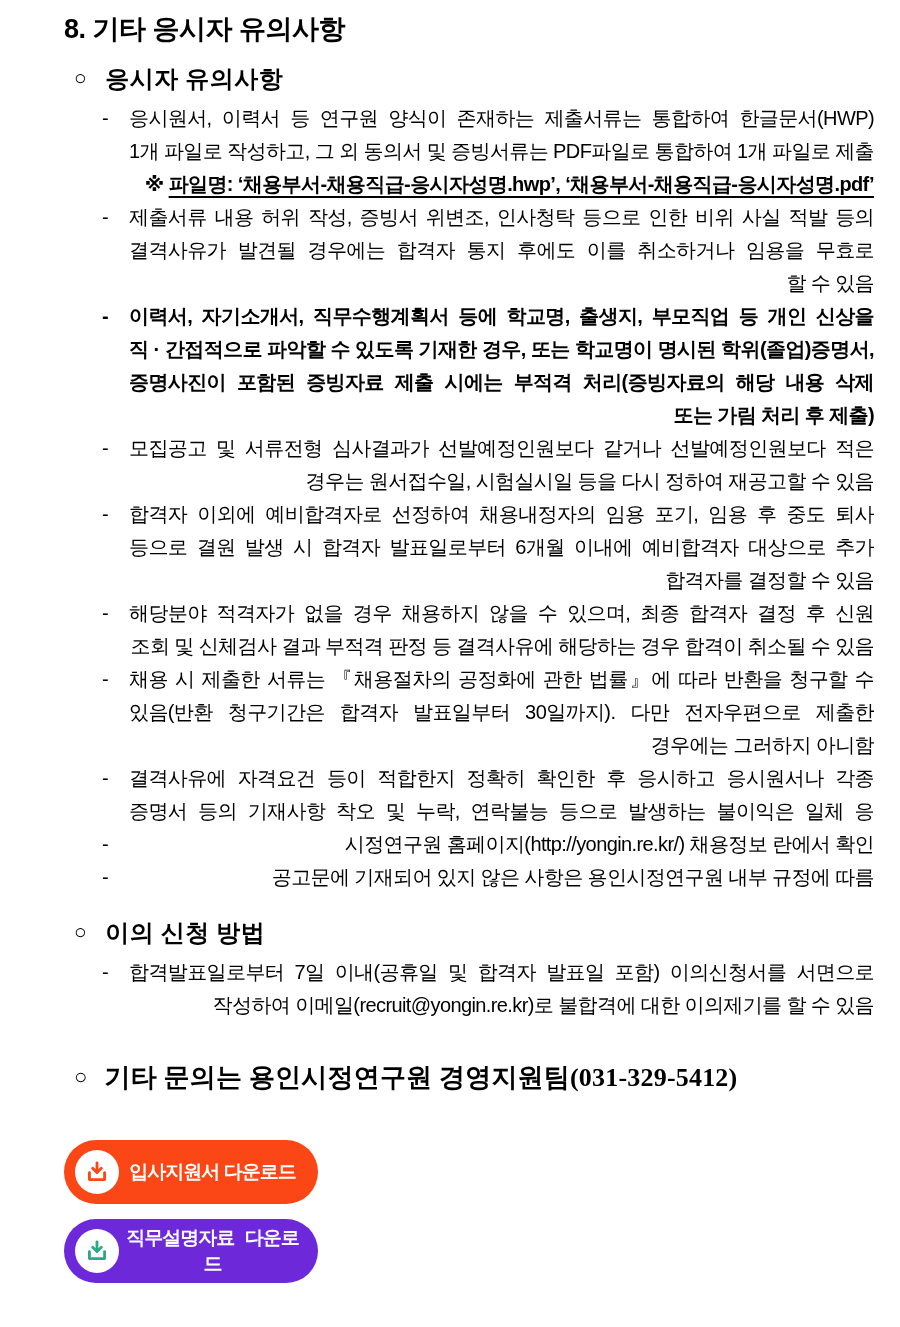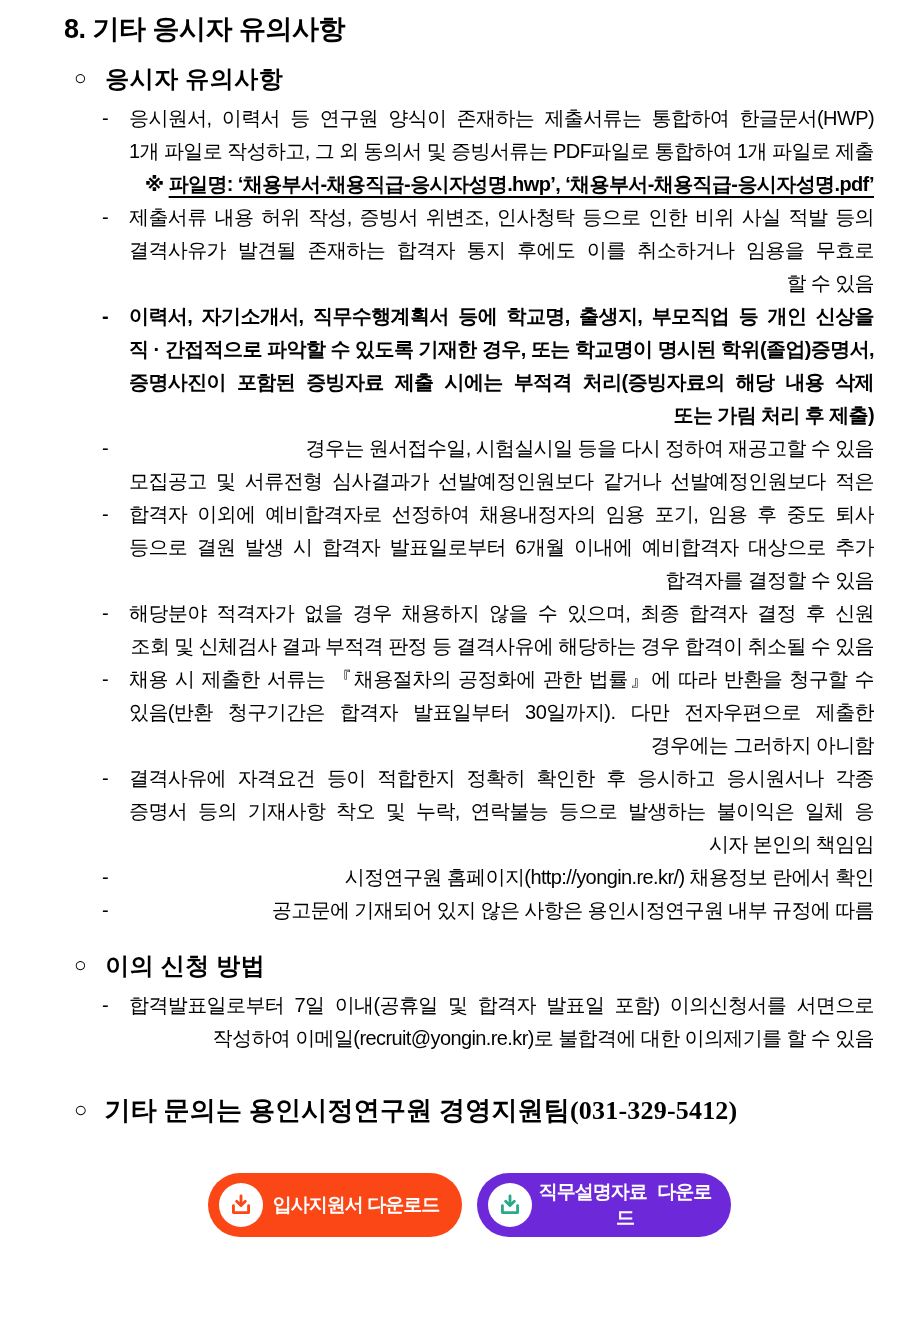--- a/index.html
+++ b/index.html
@@ -45,21 +45,21 @@
     text-underline-offset: 5px;
   }
   .contact {
     display: flex; align-items: center; gap: 17px;
     font-family: "Liberation Serif", "DejaVu Serif", serif;
     font-weight: 700; font-size: 26px; line-height: 36px;
     margin: 38px 0 0 10px; letter-spacing: 0.2px;
   }
   .contact .circ { font-size: 22px; font-weight: 400; transform: translateY(-1px); }
   .btn-row {
-    display: flex; justify-content: center; gap: 15px; margin-top: 44px;
+    display: flex; justify-content: center; gap: 15px; margin-top: 44px; flex-direction: column;
   }
   .dl-btn {
     width: 254px; height: 64px; border-radius: 32px; border: none;
     display: flex; align-items: center; padding: 0; cursor: pointer;
     color: #ffffff; font-weight: 700; font-size: 19px; letter-spacing: -1px;
     font-family: "Liberation Sans", "DejaVu Sans", sans-serif;
   }
   .dl-btn .ic {
     width: 44px; height: 44px; border-radius: 50%; background: #ffffff;
     margin-left: 11px; flex-shrink: 0;
@@ -85,38 +85,38 @@
           <div class="content">
             <div class="line j">응시원서, 이력서 등 연구원 양식이 존재하는 제출서류는 통합하여 한글문서(HWP)</div>
             <div class="line j">1개 파일로 작성하고, 그 외 동의서 및 증빙서류는 PDF파일로 통합하여 1개 파일로 제출</div>
             <div class="line note"><span class="note-marker">※ </span><span class="note-text">파일명: ‘채용부서-채용직급-응시자성명.hwp’, ‘채용부서-채용직급-응시자성명.pdf’</span></div>
           </div>
         </div>
         <div class="item">
           <span class="dash">-</span>
           <div class="content">
             <div class="line j">제출서류 내용 허위 작성, 증빙서 위변조, 인사청탁 등으로 인한 비위 사실 적발 등의</div>
-            <div class="line j">결격사유가 발견될 존재하는 합격자 통지 후에도 이를 취소하거나 임용을 무효로</div>
+            <div class="line j">결격사유가 발견될 경우에는 합격자 통지 후에도 이를 취소하거나 임용을 무효로</div>
             <div class="line">할 수 있음</div>
           </div>
         </div>
         <div class="item em">
           <span class="dash">-</span>
           <div class="content">
             <div class="line j">이력서, 자기소개서, 직무수행계획서 등에 학교명, 출생지, 부모직업 등 개인 신상을</div>
             <div class="line j">직 · 간접적으로 파악할 수 있도록 기재한 경우, 또는 학교명이 명시된 학위(졸업)증명서,</div>
             <div class="line j">증명사진이 포함된 증빙자료 제출 시에는 부적격 처리(증빙자료의 해당 내용 삭제</div>
             <div class="line">또는 가림 처리 후 제출)</div>
           </div>
         </div>
         <div class="item">
           <span class="dash">-</span>
           <div class="content">
+            <div class="line j">모집공고 및 서류전형 심사결과가 선발예정인원보다 같거나 선발예정인원보다 적은</div>
             <div class="line">경우는 원서접수일, 시험실시일 등을 다시 정하여 재공고할 수 있음</div>
-            <div class="line j">모집공고 및 서류전형 심사결과가 선발예정인원보다 같거나 선발예정인원보다 적은</div>
           </div>
         </div>
         <div class="item">
           <span class="dash">-</span>
           <div class="content">
             <div class="line j">합격자 이외에 예비합격자로 선정하여 채용내정자의 임용 포기, 임용 후 중도 퇴사</div>
             <div class="line j">등으로 결원 발생 시 합격자 발표일로부터 6개월 이내에 예비합격자 대상으로 추가</div>
             <div class="line">합격자를 결정할 수 있음</div>
           </div>
         </div>
@@ -133,21 +133,20 @@
             <div class="line j">채용 시 제출한 서류는 『채용절차의 공정화에 관한 법률』에 따라 반환을 청구할 수</div>
             <div class="line j">있음(반환 청구기간은 합격자 발표일부터 30일까지). 다만 전자우편으로 제출한</div>
             <div class="line">경우에는 그러하지 아니함</div>
           </div>
         </div>
         <div class="item">
           <span class="dash">-</span>
           <div class="content">
             <div class="line j">결격사유에 자격요건 등이 적합한지 정확히 확인한 후 응시하고 응시원서나 각종</div>
             <div class="line j">증명서 등의 기재사항 착오 및 누락, 연락불능 등으로 발생하는 불이익은 일체 응</div>
-            <div class="line">시자 본인의 책임임</div>
           </div>
         </div>
         <div class="item">
           <span class="dash">-</span>
           <div class="content">
             <div class="line">시정연구원 홈페이지(http://yongin.re.kr/) 채용정보 란에서 확인</div>
           </div>
         </div>
         <div class="item">
           <span class="dash">-</span>

